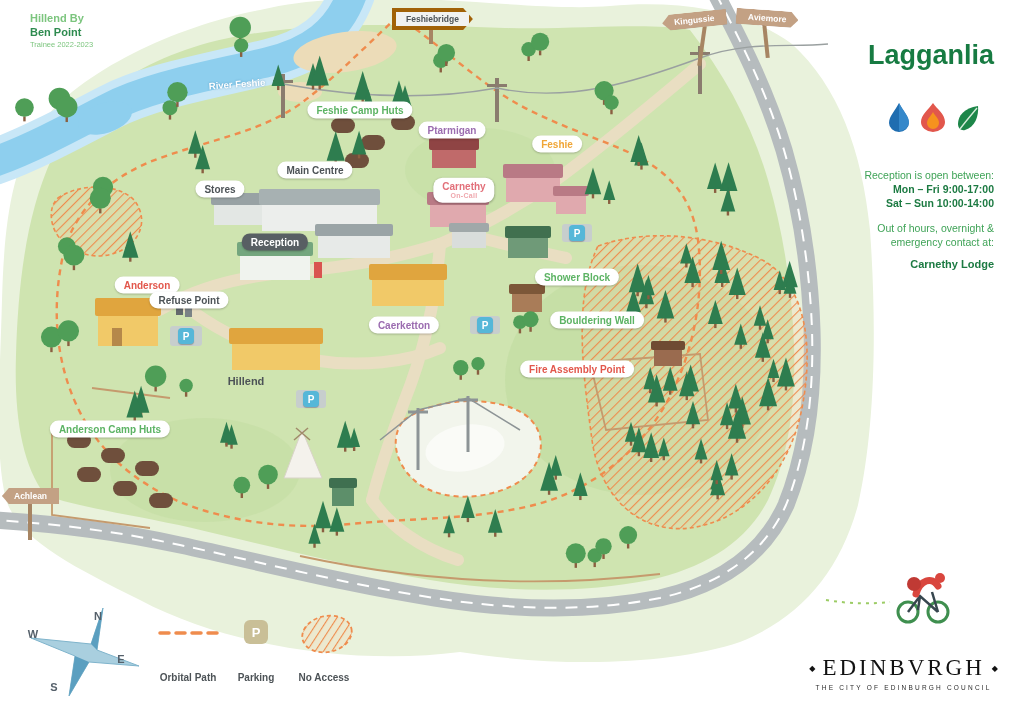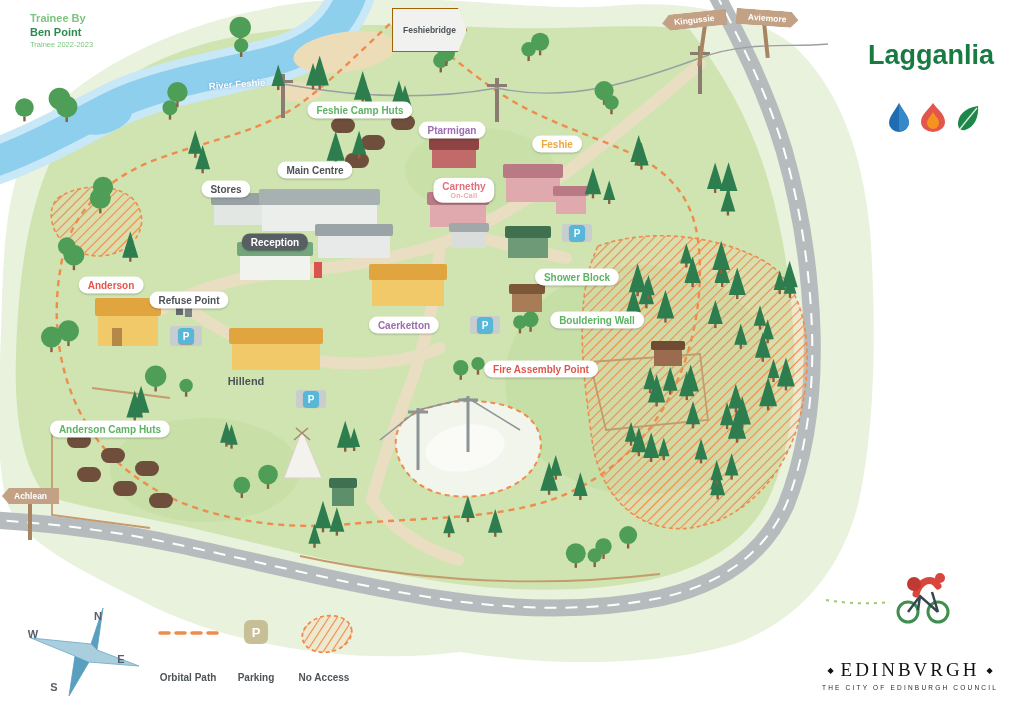--- a/index.html
+++ b/index.html
@@ -8,40 +8,40 @@
   #terrain{position:absolute;left:0;top:0;}
 
   
   .map-label{position:absolute;transform:translate(-50%,-50%);background:#ffffff;border-radius:9px;
              padding:3px 9px;font-size:10px;font-weight:bold;white-space:nowrap;
              box-shadow:0 1px 2px rgba(0,0,0,.22);text-align:center;line-height:1.1;}
   .map-label.green{color:#5cb364;margin-top:20px;}
   .map-label.purple{color:#9b6cb0;}
   .map-label.orange{color:#f0a638;}
   .map-label.dark{color:#4d5357;}
-  .map-label.red{color:#e2574c;}
+  .map-label.red{color:#e2574c;margin-left:36px;}
   .map-label.pink{color:#e2707a;text-align:center;}
   .map-label.inverse{background:#585f63;color:#ffffff;border-radius:8px;}
   .map-label.plain{background:transparent;box-shadow:none;color:#4d5357;font-size:11px;}
   .map-label .sub{display:block;font-size:7px;font-weight:bold;color:#efa7ad;letter-spacing:.3px;}
   .river-label{position:absolute;transform:translate(-50%,-50%) rotate(-4deg);color:#ffffff;
                font-size:9.5px;font-weight:bold;text-shadow:0 0 2px rgba(40,110,160,.55);}
 
   .p-marker{position:absolute;transform:translate(-50%,-50%);width:16px;height:16px;background:#56b7d8;
             color:#fff;border-radius:4px;display:flex;align-items:center;justify-content:center;
             font-size:10px;font-weight:bold;box-shadow:0 1px 1px rgba(0,0,0,.25);}
 
   
   .wood-sign{position:absolute;background:#c3a184;color:#ffffff;font-size:8.5px;font-weight:bold;
              padding:3px 12px;white-space:nowrap;box-shadow:0 1px 1px rgba(0,0,0,.2);}
   .point-left{clip-path:polygon(0 50%,12% 0,100% 0,100% 100%,12% 100%);}
   .point-right{clip-path:polygon(0 0,88% 0,100% 50%,88% 100%,0 100%);}
   .sign-post{position:absolute;width:4px;background:#a78563;}
   .white-sign{position:absolute;background:#f1f2f0;color:#4d5357;font-size:8.5px;font-weight:bold;
-              padding:16px 10px;border:1px solid #a16207;white-space:nowrap;}
+              padding:2px 10px;border:4px solid #a16207;white-space:nowrap;}
 
   
   .credits{position:absolute;left:30px;top:12px;line-height:1.25;}
   .credits .c1{font-size:11px;font-weight:bold;color:#7cc57e;}
   .credits .c2{font-size:11px;font-weight:bold;color:#2e8b4f;}
   .credits .c3{font-size:7.5px;color:#7cc57e;}
 
   .title-block{position:absolute;right:30px;top:40px;text-align:right;line-height:1.15;}
   .title-block .t1{font-size:27px;font-weight:bold;color:#177b42;}
   .title-block .t2{font-size:22px;color:#2f9e5a;}
@@ -56,21 +56,21 @@
   
   .legend-label{position:absolute;transform:translate(-50%,0);font-size:10px;font-weight:bold;color:#4d5357;white-space:nowrap;}
   .legend-p{position:absolute;width:24px;height:24px;background:#c9bf97;border-radius:6px;color:#fff;
             display:flex;align-items:center;justify-content:center;font-size:13px;font-weight:bold;}
   .compass-letter{position:absolute;transform:translate(-50%,-50%);font-size:11px;font-weight:bold;color:#55606a;}
 
   
   .edi-logo{position:absolute;right:26px;bottom:34px;text-align:center;color:#121212;}
   .edi-logo .row{display:flex;align-items:center;justify-content:center;gap:7px;}
   .edi-logo .orn{font-size:8px;color:#121212;}
-  .edi-logo .word{font-family:"Liberation Serif","DejaVu Serif",serif;font-size:19px;letter-spacing:3px;}
+  .edi-logo .word{font-family:"Liberation Serif","DejaVu Serif",serif;font-size:23px;letter-spacing:3px;}
   .edi-logo .tag{font-size:6.5px;letter-spacing:2.2px;color:#2c2c2c;margin-top:3px;}
 </style>
 </head>
 <body>
 
 <div id="stage">
 
   <svg id="terrain" width="1024" height="725" viewBox="0 0 1024 725">
     <defs>
       <pattern id="hatch" width="7" height="7" patternUnits="userSpaceOnUse" patternTransform="rotate(45)">
@@ -466,21 +466,21 @@
         <circle cx="611.4690437674581" cy="102.61336587133883" r="7.289349233767006" fill="#4f9e57"></circle>
       </g>
   </svg>
 
   <div class="river-label" style="left:237px;top:84px">River Feshie</div>
 
   <div class="map-label green" style="left:360px;top:90px">Feshie Camp Huts</div>
   <div class="map-label purple" style="left:452px;top:130px">Ptarmigan</div>
   <div class="map-label orange" style="left:557px;top:144px">Feshie</div>
   <div class="map-label dark" style="left:315px;top:170px">Main Centre</div>
-  <div class="map-label dark" style="left:226px;top:189px">Stores</div>
+  <div class="map-label dark" style="left:220px;top:189px">Stores</div>
   <div class="map-label pink" style="left:464px;top:190px">
     <span>Carnethy</span>
     <span class="sub">On-Call</span>
   </div>
   <div class="map-label inverse" style="left:275px;top:242px">Reception</div>
   <div class="map-label green" style="left:577px;top:257px">Shower Block</div>
   <div class="map-label red" style="left:111px;top:285px">Anderson</div>
   <div class="map-label dark" style="left:189px;top:300px">Refuse Point</div>
   <div class="map-label green" style="left:597px;top:300px">Bouldering Wall</div>
   <div class="map-label purple" style="left:404px;top:325px">Caerketton</div>
@@ -499,21 +499,21 @@
   <div class="sign-post" style="left:700px;top:26px;height:40px;transform:rotate(8deg)"></div>
   <div class="wood-sign point-left" style="left:662px;top:12px;transform:rotate(-6deg)">Kingussie</div>
 
   <div class="sign-post" style="left:764px;top:24px;height:34px;transform:rotate(-6deg)"></div>
   <div class="wood-sign point-right" style="left:736px;top:10px;transform:rotate(4deg)">Aviemore</div>
 
   <div class="sign-post" style="left:28px;top:502px;height:38px"></div>
   <div class="wood-sign point-left" style="left:2px;top:488px">Achlean</div>
 
   <div class="credits">
-    <div class="c1">Trainee By</div>
+    <div class="c1">Hillend By</div>
     <div class="c2">Ben Point</div>
     <div class="c3">Trainee 2022-2023</div>
   </div>
 
   <div class="title-block">
     <div class="t1">Lagganlia</div>
   </div>
 
   <div class="side-icons">
     <svg width="22" height="30" viewBox="0 0 22 30">
@@ -523,20 +523,29 @@
     <svg width="26" height="30" viewBox="0 0 26 30">
       <path d="M13,1 C17,7 25,12 25,20 A12,10 0 0 1 1,20 C1,13 8,8 13,1 Z" fill="#e2574c"></path>
       <path d="M13,10 C15,14 19,16 19,21 A6,6 0 0 1 7,21 C7,17 11,14 13,10 Z" fill="#f6921e"></path>
     </svg>
     <svg width="24" height="28" viewBox="0 0 24 28">
       <path d="M22,2 C8,4 2,12 2,20 C2,24 5,27 9,26 C19,23 23,12 22,2 Z" fill="#1d8649"></path>
       <path d="M4,25 C10,17 16,10 21,4" stroke="#d6ecd9" stroke-width="1.4" fill="none"></path>
     </svg>
   </div>
 
+  <div class="info-panel">
+    <div class="soft">Reception is open between:</div>
+    <div class="strong">Mon – Fri 9:00-17:00</div>
+    <div class="strong">Sat – Sun 10:00-14:00</div>
+    <div class="gap"></div>
+    <div class="soft">Out of hours, overnight &amp;</div>
+    <div class="soft">emergency contact at:</div>
+    <div class="contact">Carnethy Lodge</div>
+  </div>
 
   <svg style="position:absolute;left:25px;top:602px" width="120" height="100" viewBox="0 0 120 100">
     <polygon points="78,6 66,42 6,36 50,54 44,94 64,60 114,64 72,48" fill="#a9cfdf" stroke="#7fb4cc" stroke-width="1"></polygon>
     <polygon points="78,6 66,42 72,48" fill="#5b9fc0"></polygon>
     <polygon points="44,94 64,60 50,54" fill="#5b9fc0"></polygon>
   </svg>
   <span class="compass-letter" style="left:98px;top:616px">N</span>
   <span class="compass-letter" style="left:121px;top:659px">E</span>
   <span class="compass-letter" style="left:54px;top:687px">S</span>
   <span class="compass-letter" style="left:33px;top:634px">W</span>

